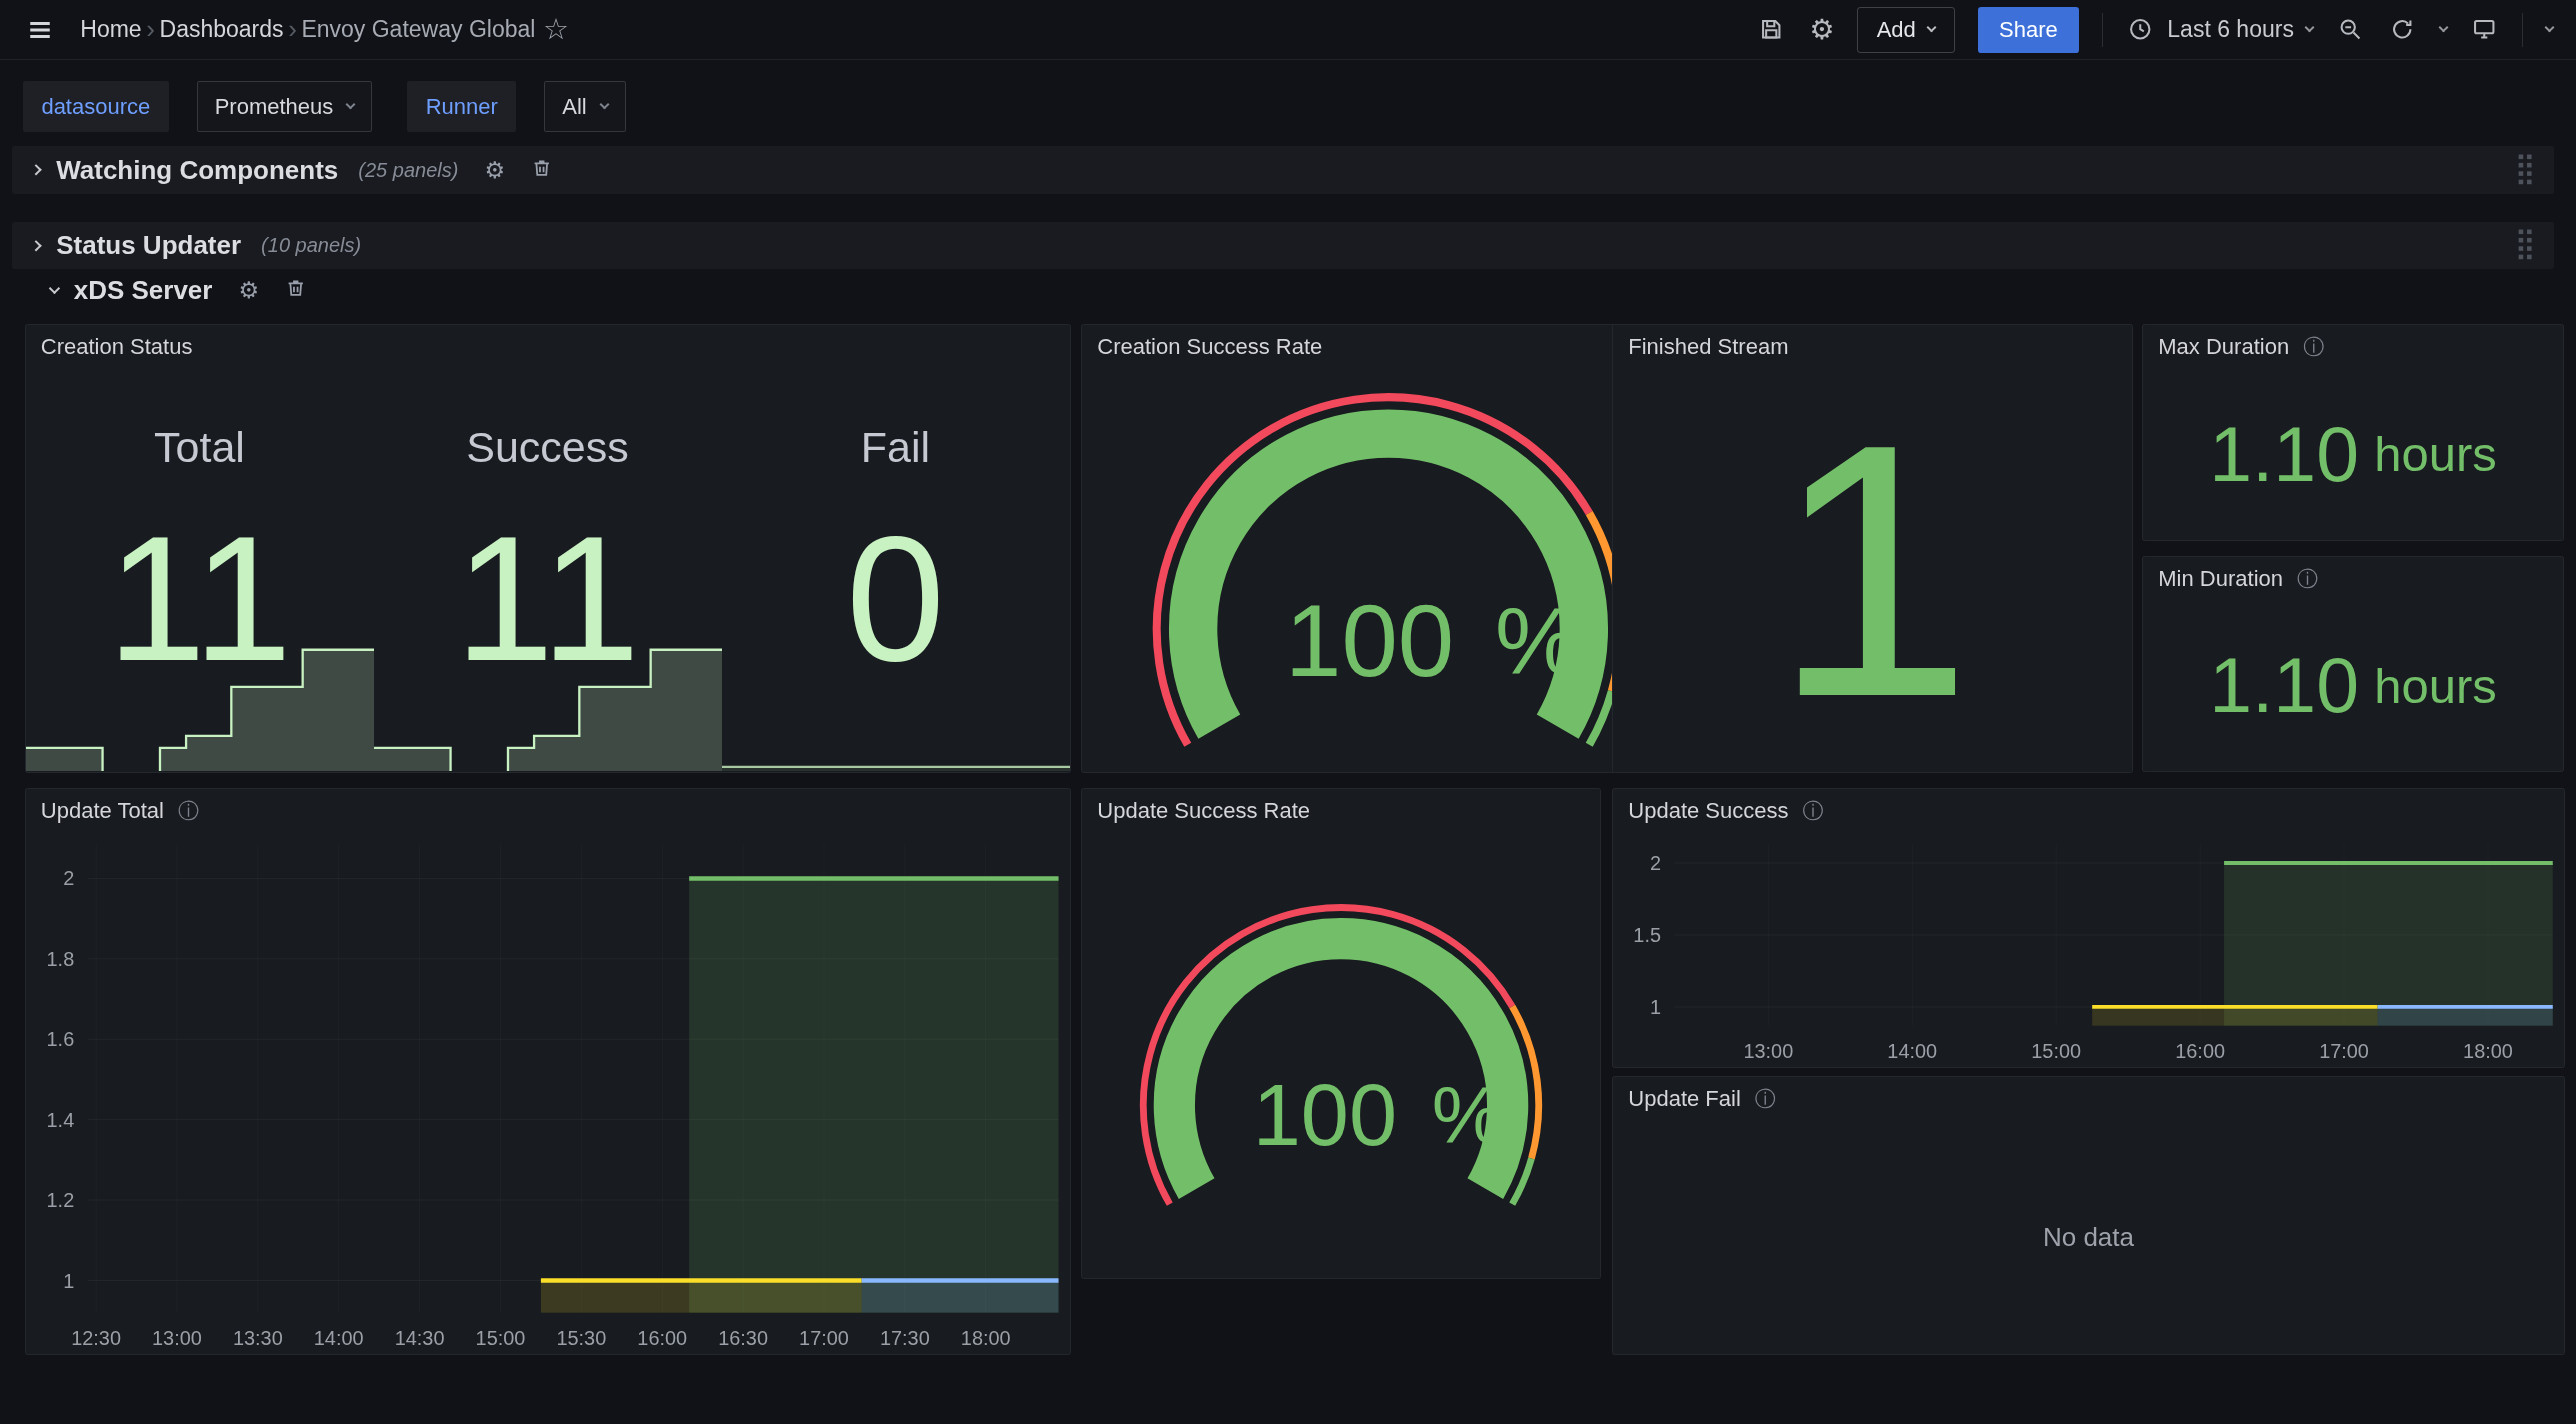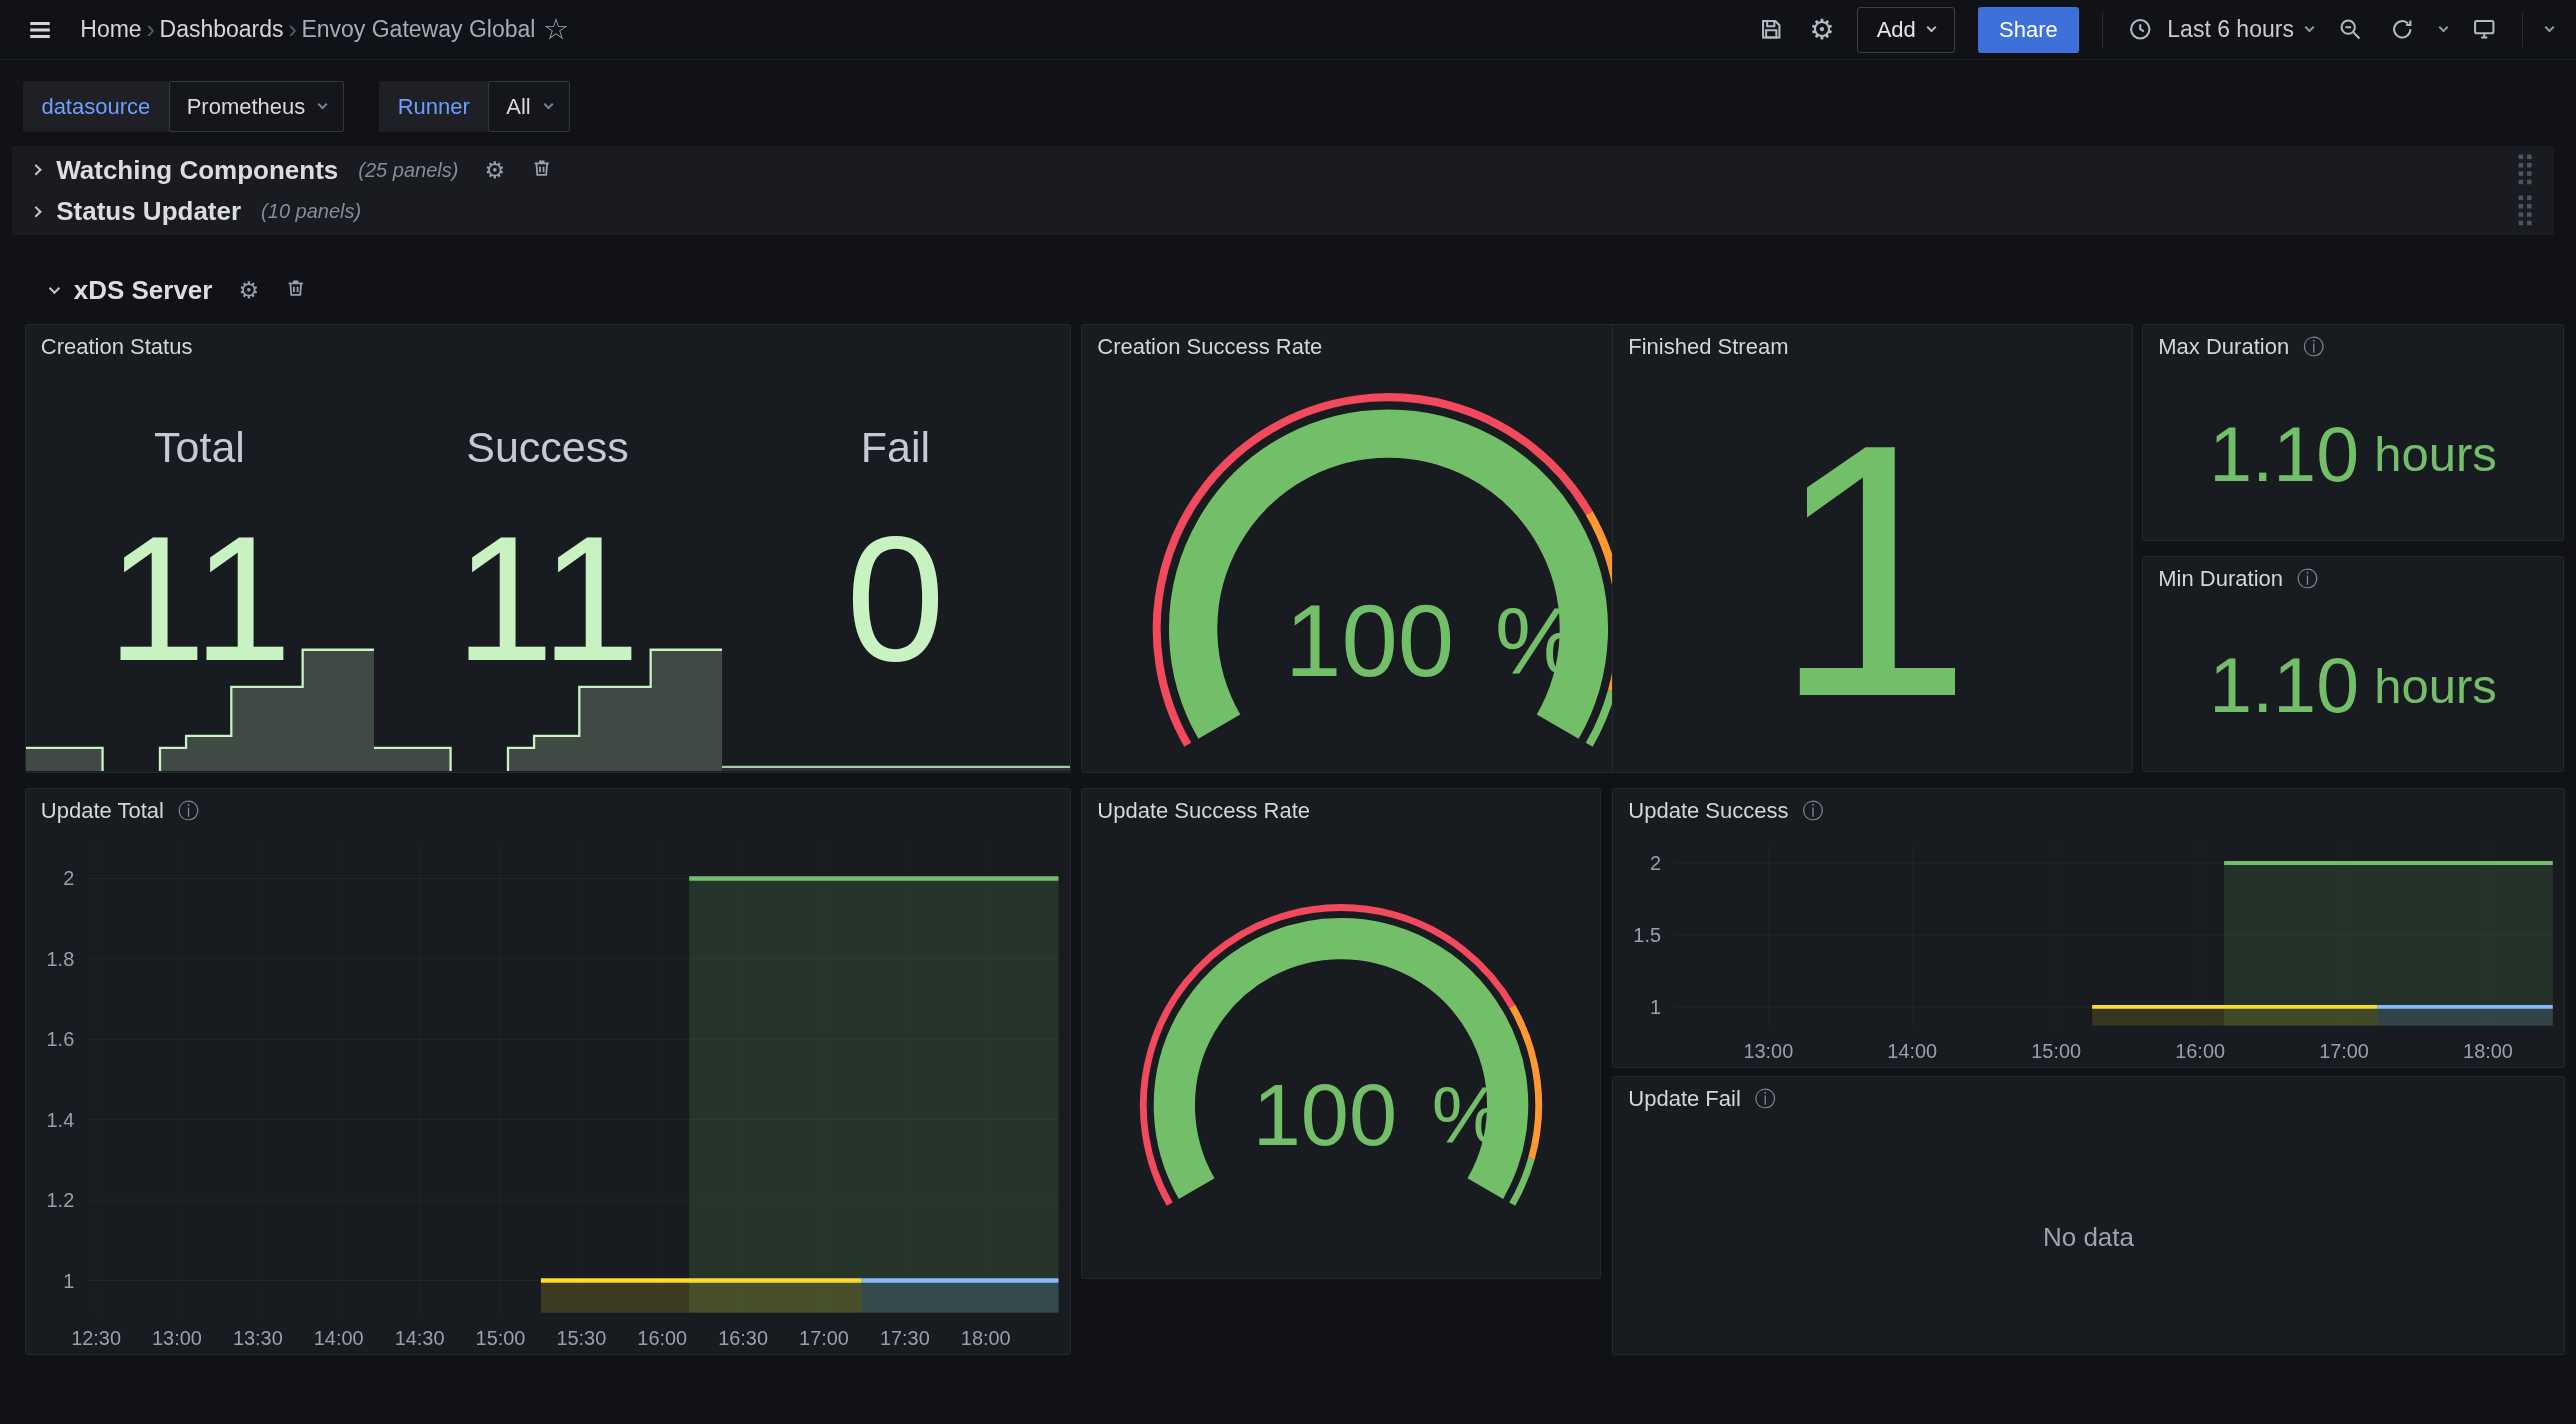--- a/index.html
+++ b/index.html
@@ -26,32 +26,32 @@
     display:flex;align-items:center;border:none;cursor:pointer;font-weight:500;}
   .vdiv{width:0.8px;height:34px;background:#2a2d34;}
   .timegroup{display:flex;align-items:center;gap:12.3px;cursor:pointer;}
   .time-label{font-size:23px;color:#c9cbd1;white-space:nowrap;}
   .chev{display:inline-block;width:8.4px;height:8.4px;border:solid currentColor;border-width:0 2.3px 2.3px 0;
     transform:rotate(45deg) translate(-1.5px,-1.5px);opacity:.8;}
   .chev-sm{width:7px;height:7px;}
 
   
   .varrow{position:absolute;top:81px;left:23px;display:flex;gap:35px;}
-  .vargroup{display:flex;gap:0;border-radius:7px;}
+  .vargroup{display:flex;gap:28px;border-radius:7px;}
   .varlabel{height:51px;padding:0 18.4px;display:flex;align-items:center;background:rgba(204,204,220,0.08);
     border-radius:2.3px;color:#6e9fff;font-size:22px;cursor:pointer;}
   .varvalue{height:51px;padding:0 17px;display:flex;align-items:center;gap:14px;border:0.8px solid rgba(204,204,220,0.18);
     border-radius:2.3px;color:#d8d9df;font-size:22px;background:#14161b;cursor:pointer;}
   .varvalue .chev{color:#9aa0ab;}
 
   
   .rowstrip{position:absolute;left:11.5px;width:2542px;background:#191b21;border-radius:2.3px;display:flex;
     align-items:center;padding:0 20px;cursor:pointer;}
   #row-watching{top:146px;height:48px;}
-  #row-status{top:188px;height:47px;}
+  #row-status{top:222px;height:47px;}
   .rowheader{position:absolute;left:29px;top:268px;height:44px;display:flex;align-items:center;padding:0 20px;cursor:pointer;}
   .rchev{display:inline-block;width:7.7px;height:7.7px;border:solid #c7c9cf;border-width:0 2.3px 2.3px 0;}
   .rchev.right{transform:rotate(-45deg);}
   .rchev.down{transform:rotate(45deg) translateY(-2.3px);}
   .rowtitle{font-size:26px;font-weight:600;color:#dcdde1;margin-left:17px;white-space:nowrap;}
   .rowcount{font-size:20px;font-style:italic;color:#878c96;margin-left:20px;}
   .rowicon{margin-left:26px;color:#9aa0ab;font-size:23px;line-height:1;cursor:pointer;}
   .rowicon svg{width:21.5px;height:21.5px;}
   .dots{margin-left:auto;cursor:grab;}
 

